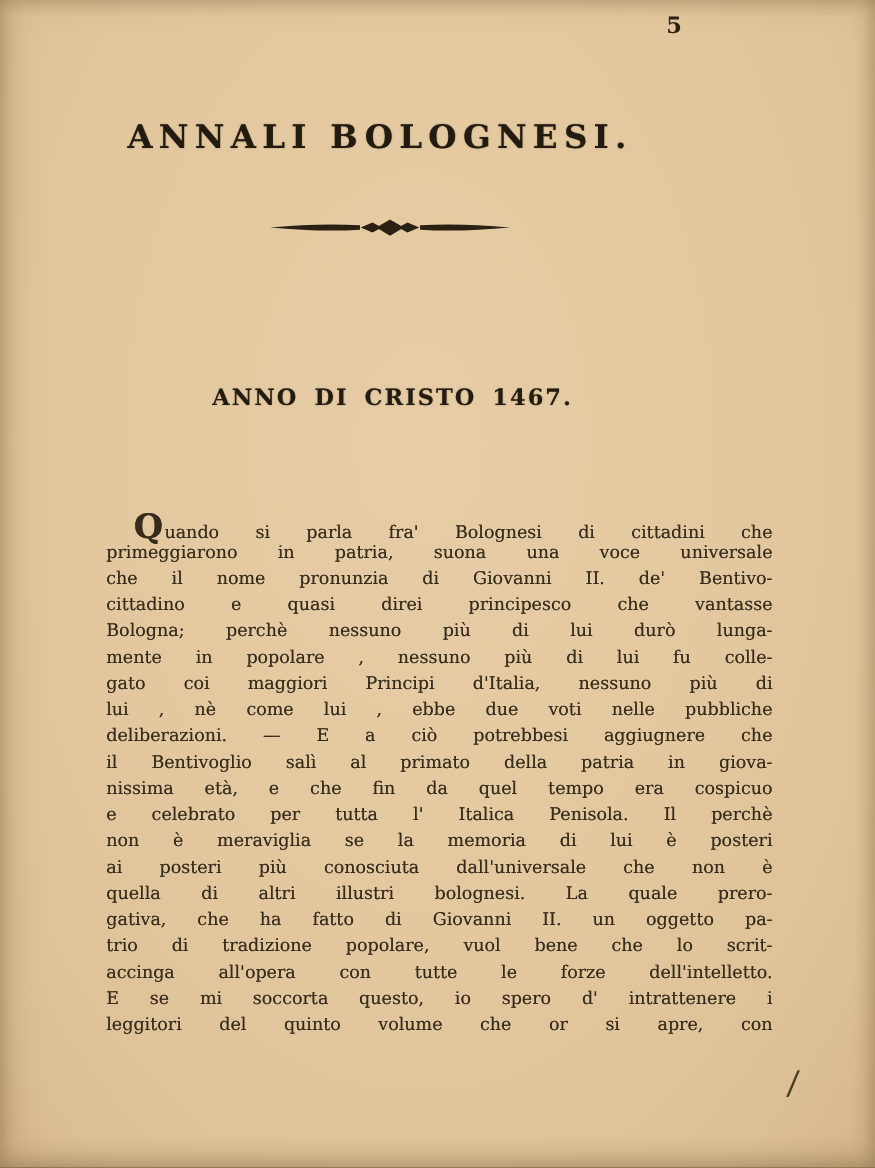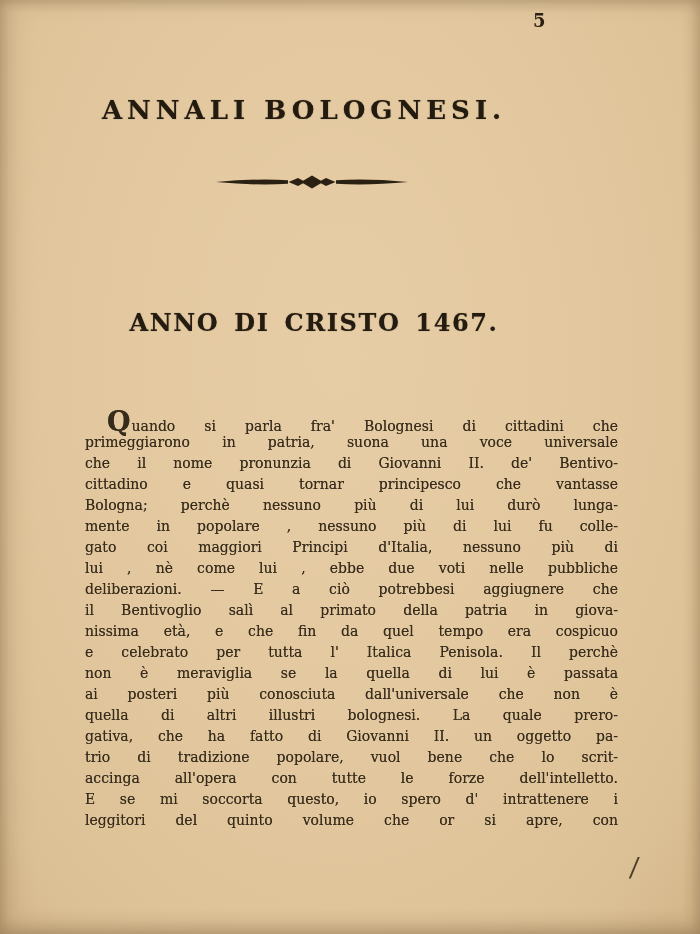--- a/index.html
+++ b/index.html
@@ -54,21 +54,21 @@
     justify-content: center;
   }
 
   .heading {
     position: absolute;
     top: 308px;
     left: 0;
     right: 72px;
     margin: 0;
     text-align: center;
-    font-size: 24px;
+    font-size: 18px;
     font-weight: 700;
     letter-spacing: 1.6px;
     word-spacing: 5px;
     color: #241c10;
     text-shadow: 0 0 1px rgba(35,27,15,.5);
   }
 
   .body-text {
     position: absolute;
     top: 411px;
@@ -121,30 +121,30 @@
       <path d="M112 3 L121.5 7 L112 11 L104.5 7 Z" fill="#2b2113"></path>
     </svg>
   </div>
 
   <h2 class="heading">ANNO DI CRISTO 1467.</h2>
 
   <div class="body-text" id="body-lines">
       <div class="line first">Quando si parla fra' Bolognesi di cittadini che</div>
       <div class="line">primeggiarono in patria, suona una voce universale</div>
       <div class="line">che il nome pronunzia di Giovanni II. de' Bentivo-</div>
-      <div class="line">cittadino e quasi tornar principesco che vantasse</div>
+      <div class="line">cittadino e quasi direi principesco che vantasse</div>
       <div class="line">Bologna; perchè nessuno più di lui durò lunga-</div>
       <div class="line">mente in popolare , nessuno più di lui fu colle-</div>
       <div class="line">gato coi maggiori Principi d'Italia, nessuno più di</div>
       <div class="line">lui , nè come lui , ebbe due voti nelle pubbliche</div>
       <div class="line">deliberazioni. — E a ciò potrebbesi aggiugnere che</div>
       <div class="line">il Bentivoglio salì al primato della patria in giova-</div>
       <div class="line">nissima età, e che fin da quel tempo era cospicuo</div>
       <div class="line">e celebrato per tutta l' Italica Penisola. Il perchè</div>
-      <div class="line">non è meraviglia se la quella di lui è passata</div>
+      <div class="line">non è meraviglia se la memoria di lui è posteri</div>
       <div class="line">ai posteri più conosciuta dall'universale che non è</div>
       <div class="line">quella di altri illustri bolognesi. La quale prero-</div>
       <div class="line">gativa, che ha fatto di Giovanni II. un oggetto pa-</div>
       <div class="line">trio di tradizione popolare, vuol bene che lo scrit-</div>
       <div class="line">accinga all'opera con tutte le forze dell'intelletto.</div>
       <div class="line">E se mi soccorta questo, io spero d' intrattenere i</div>
       <div class="line">leggitori del quinto volume che or si apre, con</div>
     </div>
 
   <div class="pen-mark">/</div>

